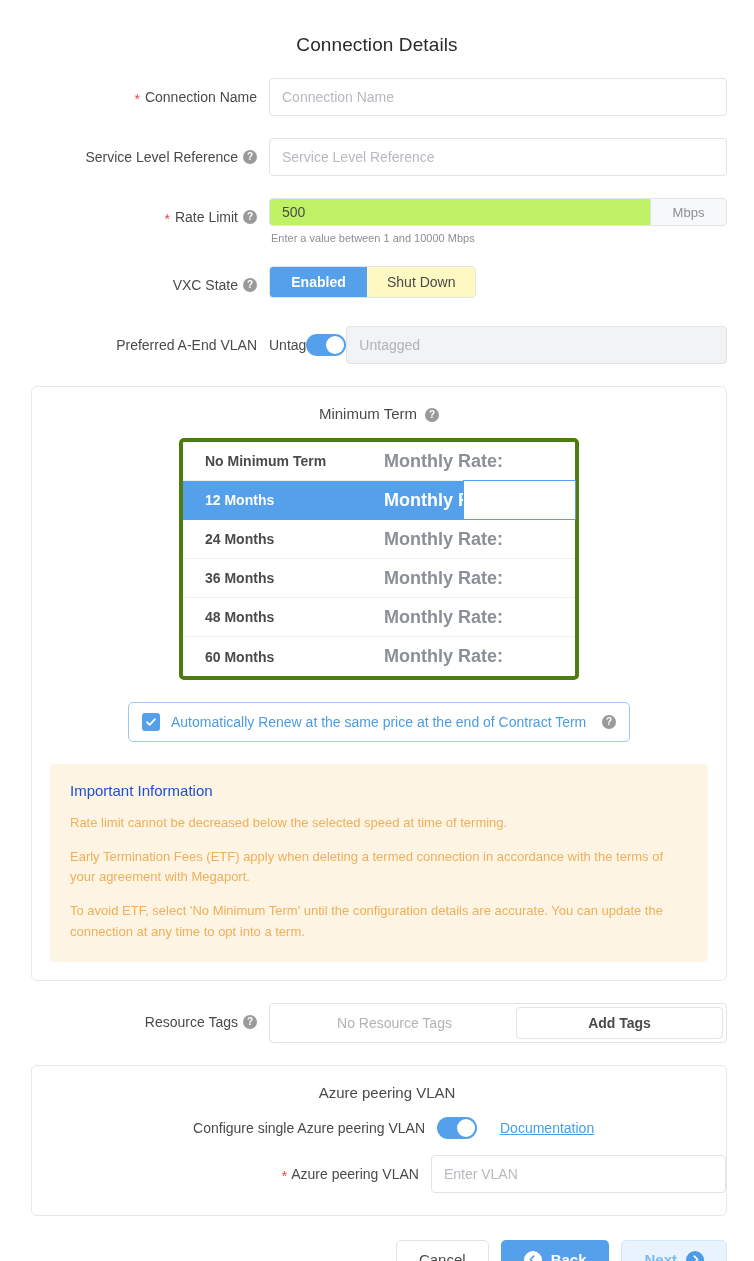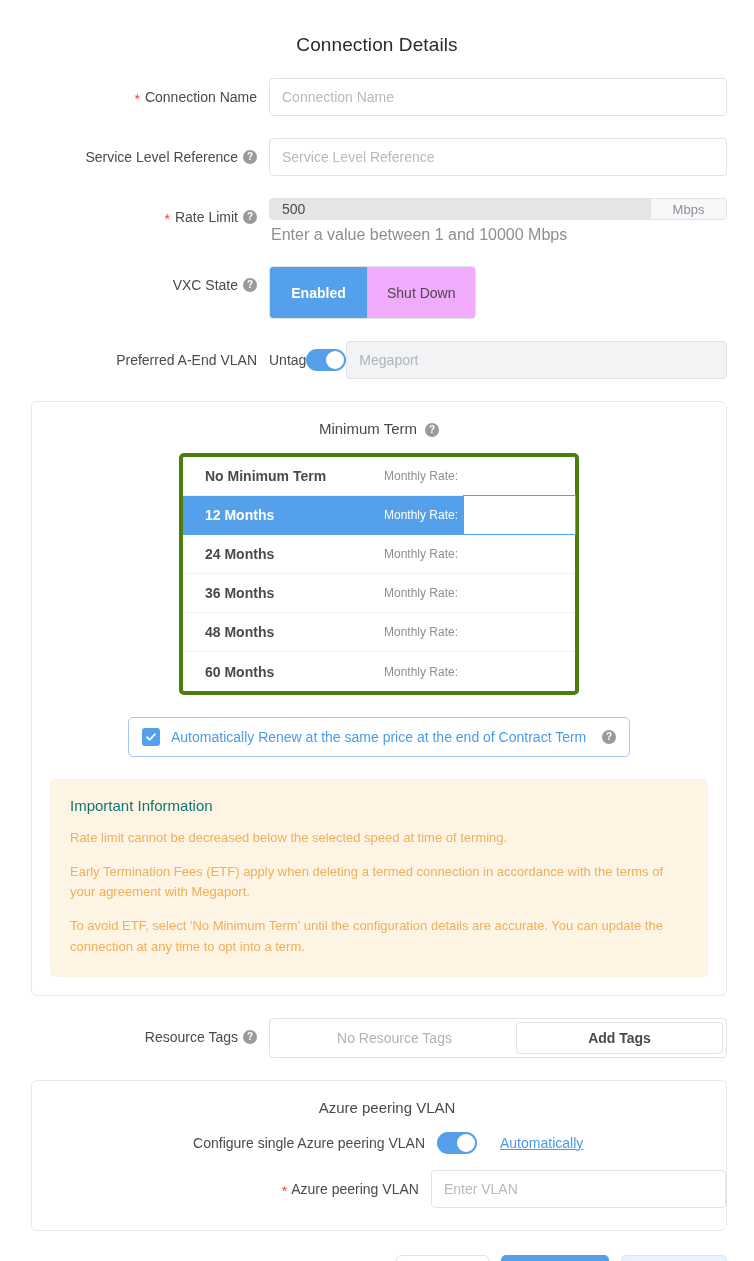--- a/index.html
+++ b/index.html
@@ -81,25 +81,25 @@
     padding: 0 12px;
     font-family: "Liberation Sans", sans-serif;
     outline: none;
   }
   .text-input::placeholder { color: #b6b9be; }
 
   
   .input-group {
     display: flex;
     width: 100%;
-    height: 22px;
+    height: 28px;
     border: 1px solid #e0e3e8;
     border-radius: 4px;
     overflow: hidden;
-    background: #e5e5e5;
+    background: #bef264;
   }
   .input-group input {
     flex: 1;
     border: none;
     outline: none;
     height: 100%;
     padding: 0 12px;
     font-size: 14px;
     color: #4a4a4a;
     font-family: "Liberation Sans", sans-serif;
@@ -109,40 +109,40 @@
     width: 76px;
     background: #f7f8fa;
     border-left: 1px solid #e0e3e8;
     display: flex;
     align-items: center;
     justify-content: center;
     font-size: 13px;
     color: #8b8f96;
   }
   .field-hint {
-    font-size: 16px;
+    font-size: 11px;
     color: #8b8f96;
     margin-top: 6px;
     padding-left: 2px;
   }
 
   
   .segmented {
     display: inline-flex;
-    height: 53px;
+    height: 32px;
     border: 1px solid #e0e3e8;
     border-radius: 4px;
     overflow: hidden;
   }
   .seg-btn {
     padding: 0 20px;
     display: flex; align-items: center; justify-content: center;
     font-size: 14px;
     color: #4a4a4a;
-    background: #f0abfc;
+    background: #fef9c3;
     border: none;
     cursor: pointer;
     font-family: "Liberation Sans", sans-serif;
     min-width: 97px;
   }
   .seg-btn.active {
     background: #54a0eb;
     color: #ffffff;
     font-weight: 600;
   }
@@ -217,22 +217,23 @@
   .term-row:first-child { border-radius: 5px 5px 0 0; }
   .term-row:last-child { border-bottom: none; border-radius: 0 0 5px 5px; }
   .term-name {
     width: 201px;
     padding-left: 22px;
     font-size: 14px;
     font-weight: 700;
     color: #4a4a4a;
   }
   .term-rate {
-    font-size: 12px;
+    font-size: 18px;
     color: #8b8f96;
+    font-weight: bold;
   }
   .term-row.selected {
     background: #54a0eb;
     border-bottom-color: #54a0eb;
   }
   .term-row.selected .term-name,
   .term-row.selected .term-rate { color: #ffffff; }
   .term-row.selected .rate-slot {
     position: absolute;
     right: -1px; top: -1px; bottom: -1px;
@@ -271,21 +272,21 @@
   }
 
   
   .info-box {
     margin: 22px 18px 0 18px;
     background: #fdf4e3;
     border-radius: 5px;
     padding: 18px 20px 20px 20px;
   }
   .info-title {
-    color: #0f766e;
+    color: #1d4ed8;
     font-size: 15px;
     margin-bottom: 14px;
   }
   .info-p {
     color: #eeb05a;
     font-size: 13px;
     line-height: 1.55;
     margin: 0 0 14px 0;
   }
   .info-p:last-child { margin-bottom: 0; }
@@ -447,21 +448,21 @@
   <div class="form-row">
     <div class="form-label">
       <span class="label-text">Preferred A-End VLAN</span>
     </div>
     <div class="field-area">
       <div class="inline-row">
         <span class="untag-text">Untag</span>
         <div class="toggle">
           <div class="knob"></div>
         </div>
-        <div class="vlan-disabled">Megaport</div>
+        <div class="vlan-disabled">Untagged</div>
       </div>
     </div>
   </div>
 
   <div class="card">
     <div class="card-title">
       <span>Minimum Term</span>
       <span class="help-icon">?</span>
     </div>
 
@@ -527,21 +528,21 @@
   <div class="card azure-card">
     <div class="card-title">Azure peering VLAN</div>
 
     <div class="azure-row">
       <div class="azure-label">
         <span class="label-text">Configure single Azure peering VLAN</span>
       </div>
       <div class="toggle">
         <div class="knob"></div>
       </div>
-      <a class="doc-link">Automatically</a>
+      <a class="doc-link">Documentation</a>
     </div>
 
     <div class="azure-row">
       <div class="azure-label">
         <span class="req-star">*</span>
         <span class="label-text">Azure peering VLAN</span>
       </div>
       <div class="azure-input-wrap">
         <input class="text-input" type="text" placeholder="Enter VLAN" style="">
       </div>

